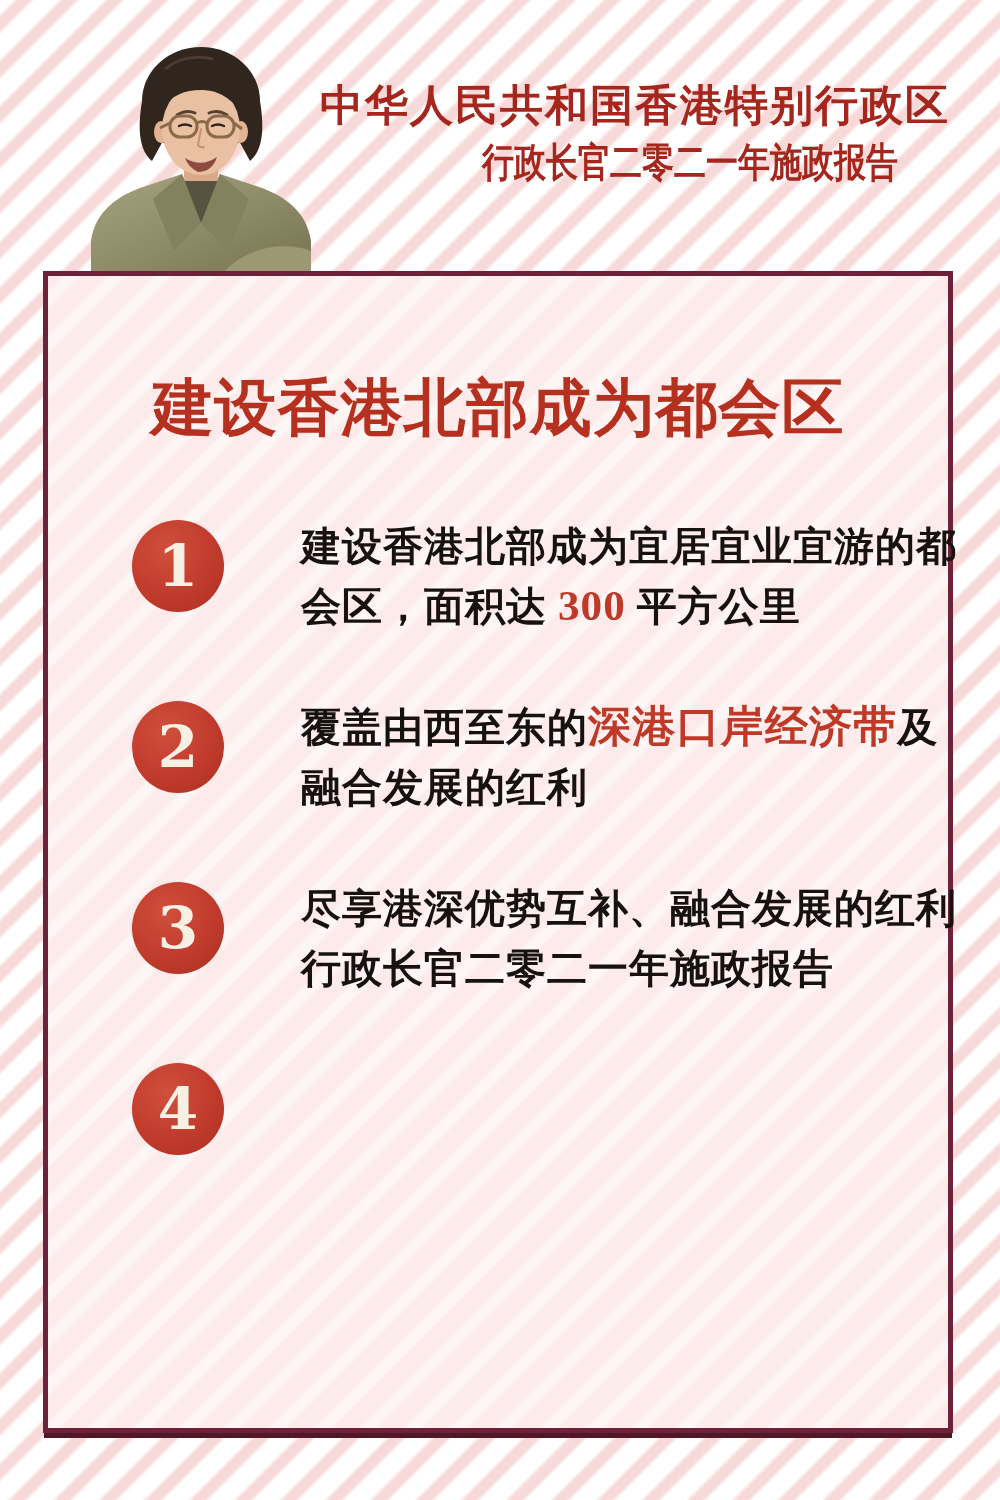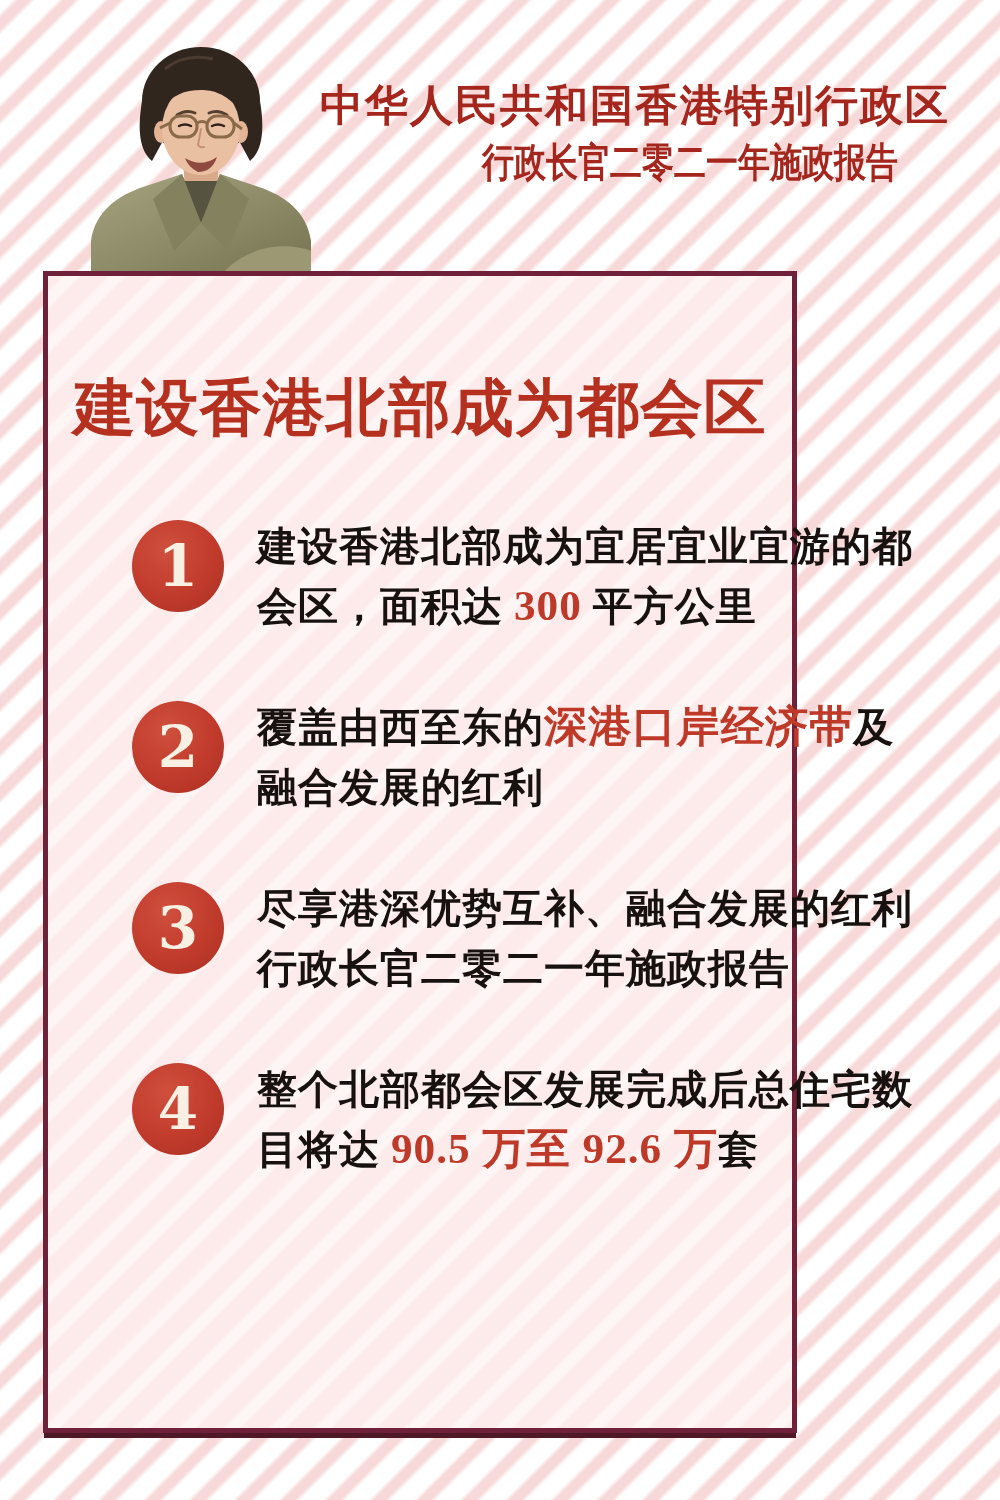--- a/index.html
+++ b/index.html
@@ -19,21 +19,21 @@
   .header-text{
     position:absolute;left:295px;top:84px;width:655px;text-align:right;
     color:var(--header-red,#a5261d);font-weight:bold;line-height:1;
   }
   .header-line1{font-size:43px;letter-spacing:2px;white-space:nowrap;}
   .header-line2{margin-top:16px;font-size:40px;white-space:nowrap;}
   .header-line2 .condense{display:inline-block;transform:scaleX(.8);transform-origin:center;}
 
   
   .card{
-    position:absolute;left:43px;top:271px;width:754px;height:1162px;
+    position:absolute;left:43px;top:271px;width:910px;height:1162px;
     box-sizing:border-box;border:5px solid var(--border-maroon,#6e2138);
     box-shadow:0 6px 0 -1px #4e1826;
     background-color:var(--card-bg,#fcebea);
     background-image:repeating-linear-gradient(135deg,
       rgba(255,255,255,0) 0px,rgba(255,255,255,0) 9px,
       rgba(255,255,255,.55) 13px,rgba(255,255,255,.55) 21px,
       rgba(255,255,255,0) 25px,rgba(255,255,255,0) 32px);
   }
   .card-title{
     margin:88px 0 0 0;text-align:center;font-weight:bold;
@@ -44,21 +44,21 @@
   .items{list-style:none;margin:64px 0 0 0;padding:0 56px 0 84px;}
   .item{display:flex;align-items:flex-start;gap:33px;margin-bottom:61px;}
   .num{
     flex:0 0 auto;width:92px;height:92px;margin-top:4px;border-radius:50%;
     background:radial-gradient(circle at 38% 32%, #cf4f3d 0%, var(--circle-red,#c13b2c) 55%, #a92f22 100%);
     color:#f7f0e3;font-family:"DejaVu Serif","Liberation Serif",serif;
     font-weight:bold;font-size:58px;line-height:1;
     display:flex;align-items:center;justify-content:center;
   }
   .item-text{margin:0;font-size:40px;line-height:59px;font-weight:bold;color:#17120f;letter-spacing:1px;}
-  .item-line{white-space:nowrap;}
+  .item-line{white-space:nowrap;margin-left:44px;}
   .accent{color:var(--accent-red,#bf3928);font-size:1.08em;}
 </style>
 </head>
 <body>
 
 <div class="poster">
 
   <svg class="portrait" viewBox="0 0 232 236" aria-hidden="true">
     <defs>
       <linearGradient id="jk" x1="0" y1="0" x2="1" y2="1">
@@ -133,21 +133,17 @@
       <li class="item">
         <span class="num">3</span>
         <p class="item-text">
           <span class="item-line"><span>尽享港深优势互补、融合发展的红利</span><span class="accent"></span><span></span></span>
           <span class="item-line"><span>行政长官二零二一年施政报告</span><span class="accent"></span><span></span></span>
         </p>
       </li>
 
       <li class="item">
         <span class="num">4</span>
-        <p class="item-text">
-          <span class="item-line"><span>整个北部都会区发展完成后总住宅数</span><span class="accent"></span><span></span></span>
-          <span class="item-line"><span>目将达 </span><span class="accent">90.5 万至 92.6 万</span><span>套</span></span>
-        </p>
       </li>
 
     </ol>
   </section>
 </div>
 
 </body></html>

